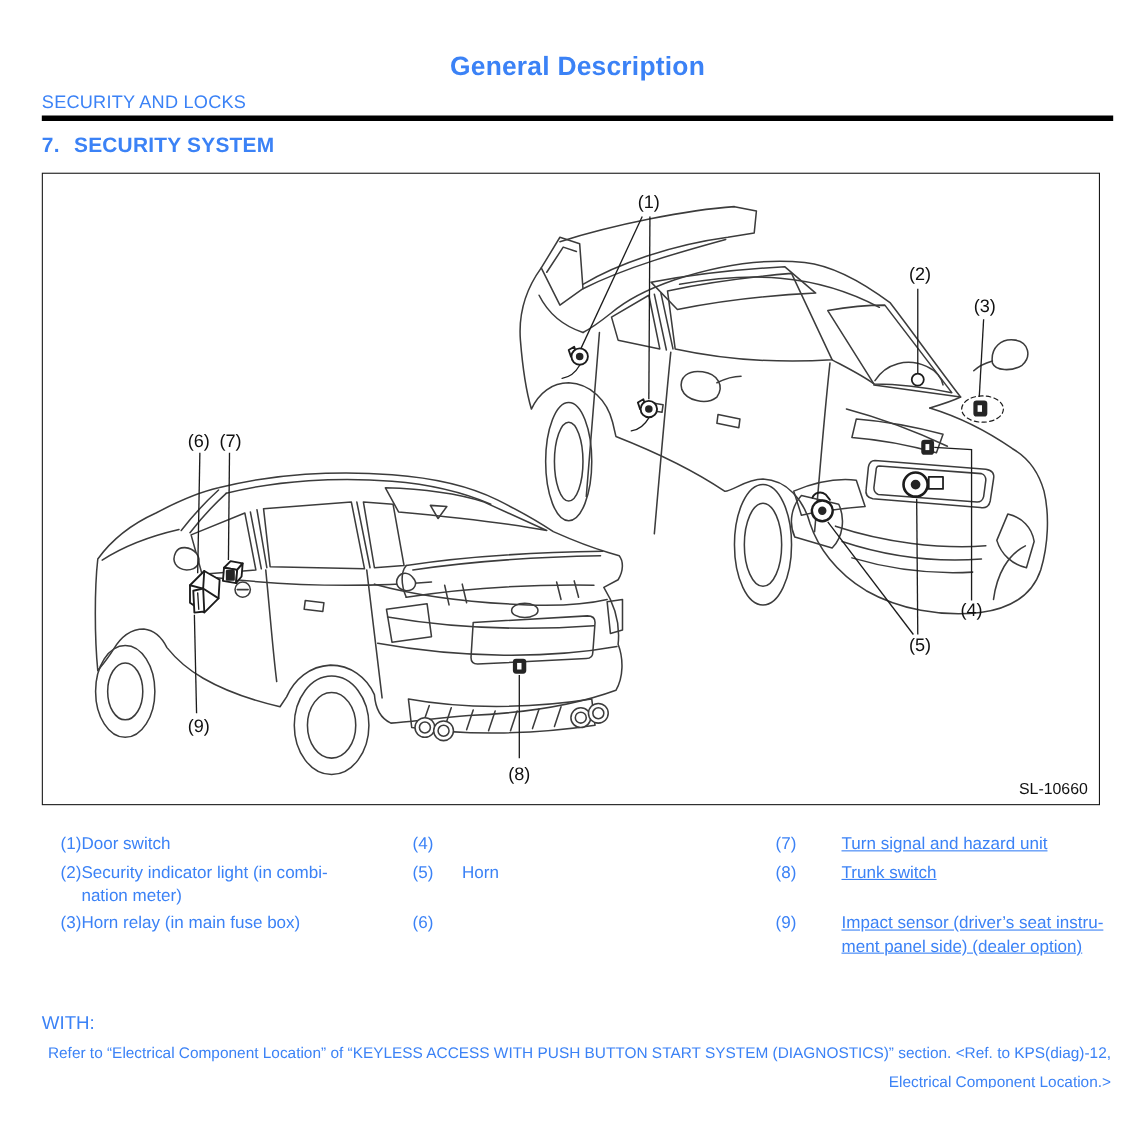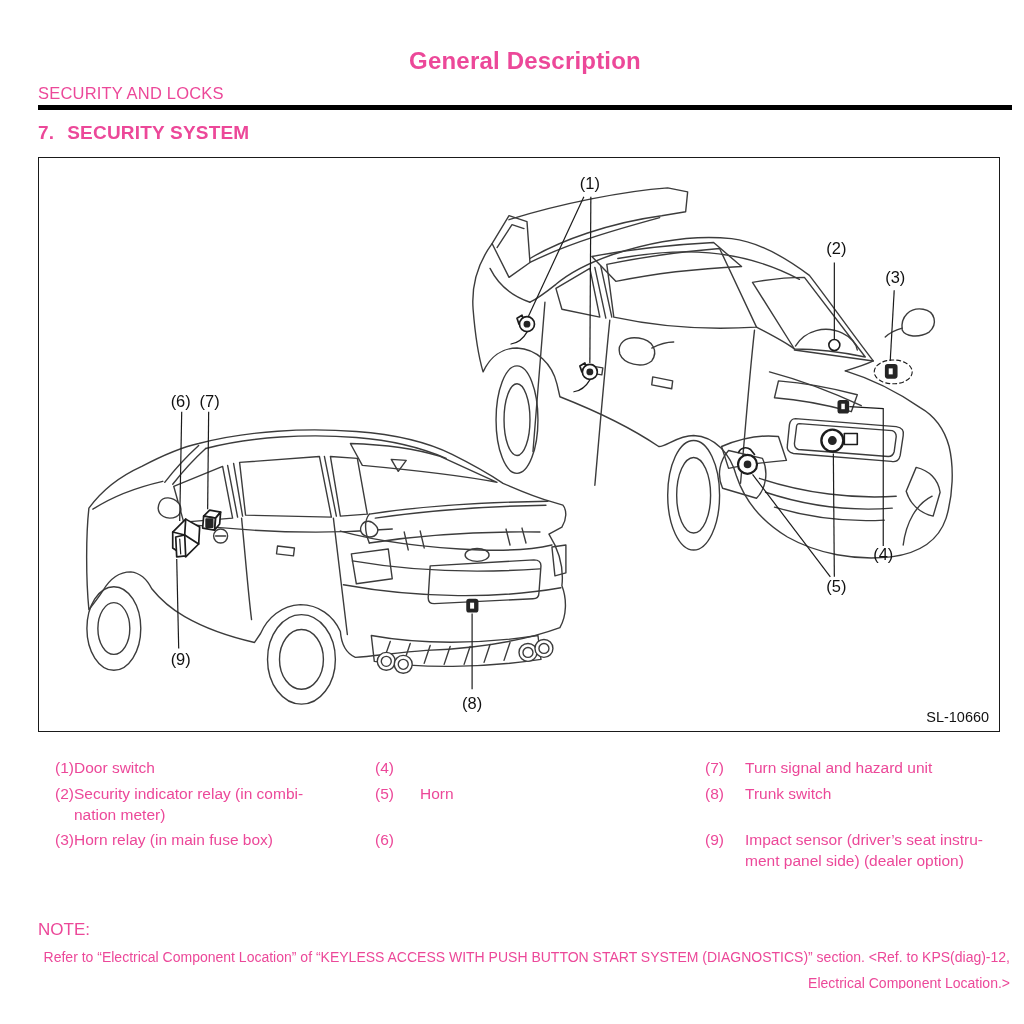--- a/index.html
+++ b/index.html
@@ -1,17 +1,17 @@
 <!DOCTYPE html>
 <html><head>
 <meta charset="utf-8">
 <title>General Description</title>
 <style>
   html,body{margin:0;padding:0;background:#fff;}
-  .doc{position:relative;width:1024px;height:989px;background:#fff;color:#ec4899;
+  .doc{position:relative;width:1024px;height:989px;background:#fff;color:#3b82f6;
        font-family:"Liberation Sans",sans-serif;overflow:hidden;}
   .title{position:absolute;top:47px;left:38px;width:974px;text-align:center;
          font-size:24px;font-weight:bold;letter-spacing:.2px;}
   .cat{position:absolute;top:84px;left:38px;font-size:16.5px;letter-spacing:.2px;}
   .rule{position:absolute;top:105px;left:38px;width:974px;height:5px;background:#000;}
   .sechead{position:absolute;left:38px;font-size:19px;font-weight:bold;letter-spacing:.2px;}
   .h7{top:122px;} .h8{top:887px;}
   .secnum{display:inline-block;margin-right:13px;}
   .figbox{position:absolute;top:157px;left:38px;width:960px;height:573px;
           border:1.5px solid #1a1a1a;background:#fff;}
@@ -29,21 +29,21 @@
   .comp .dash{stroke-width:1.1;stroke-dasharray:4 3;}
   .callout{font-family:"Liberation Sans",sans-serif;font-size:16.5px;fill:#111;
            text-anchor:middle;}
   .figcode{font-family:"Liberation Sans",sans-serif;font-size:14.5px;fill:#111;
            text-anchor:end;}
   .legend-item{position:absolute;font-size:15.5px;line-height:21px;}
   .lnum{position:absolute;left:0;top:0;}
   .ltxt{display:inline-block;}
   .li-c1 .ltxt{margin-left:19px;width:262px;}
   .li-c2 .ltxt{margin-left:45px;width:272px;}
-  .li-c3 .ltxt{margin-left:40px;width:255px;}
+  .li-c3 .ltxt{margin-left:60px;width:255px;text-decoration:underline;}
   .note-label{position:absolute;top:920px;left:38px;font-size:17px;}
   .note-text{position:absolute;top:944px;left:38px;width:972px;font-size:14px;line-height:26px;text-align:right;}
 </style>
 </head>
 <body>
 
 <div class="doc">
 
   <div class="title">General Description</div>
   <div class="cat">SECURITY AND LOCKS</div>
@@ -291,21 +291,21 @@
     </svg>
   </div>
 
   <div>
     <div class="legend-item li-c1" style="left:55px;top:757px;">
       <span class="lnum">(1)</span>
       <span class="ltxt">Door switch</span>
     </div>
     <div class="legend-item li-c1" style="left:55px;top:783px;">
       <span class="lnum">(2)</span>
-      <span class="ltxt">Security indicator relay (in combi-nation meter)</span>
+      <span class="ltxt">Security indicator light (in combi-nation meter)</span>
     </div>
     <div class="legend-item li-c1" style="left:55px;top:829px;">
       <span class="lnum">(3)</span>
       <span class="ltxt">Horn relay (in main fuse box)</span>
     </div>
     <div class="legend-item li-c2" style="left:375px;top:757px;">
       <span class="lnum">(4)</span>
     </div>
     <div class="legend-item li-c2" style="left:375px;top:783px;">
       <span class="lnum">(5)</span>
@@ -322,16 +322,16 @@
       <span class="lnum">(8)</span>
       <span class="ltxt">Trunk switch</span>
     </div>
     <div class="legend-item li-c3" style="left:705px;top:829px;">
       <span class="lnum">(9)</span>
       <span class="ltxt">Impact sensor (driver’s seat instru-ment panel side) (dealer option)</span>
     </div>
   </div>
 
 
-  <div class="note-label">NOTE:</div>
+  <div class="note-label">WITH:</div>
   <div class="note-text">Refer to “Electrical Component Location” of “KEYLESS ACCESS WITH PUSH BUTTON START SYSTEM (DIAGNOSTICS)” section. &lt;Ref. to KPS(diag)-12, Electrical Component Location.&gt;</div>
 
 </div>
 
 </body></html>

